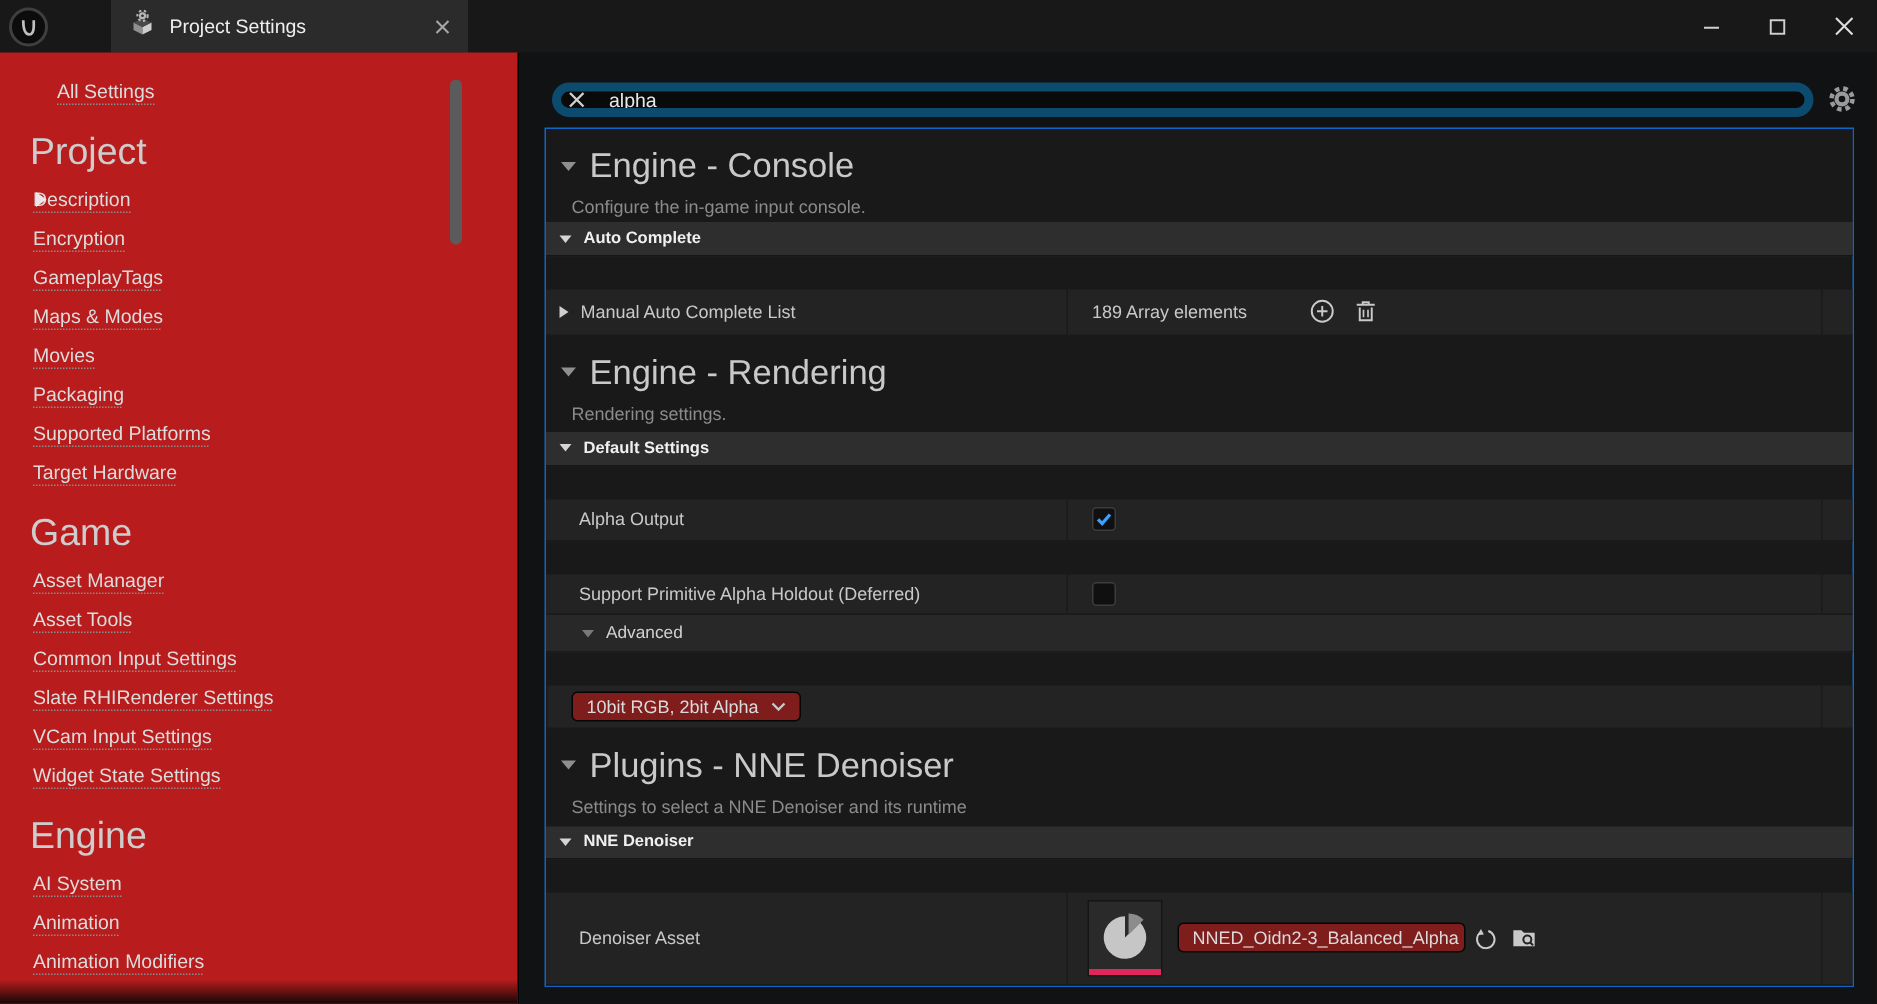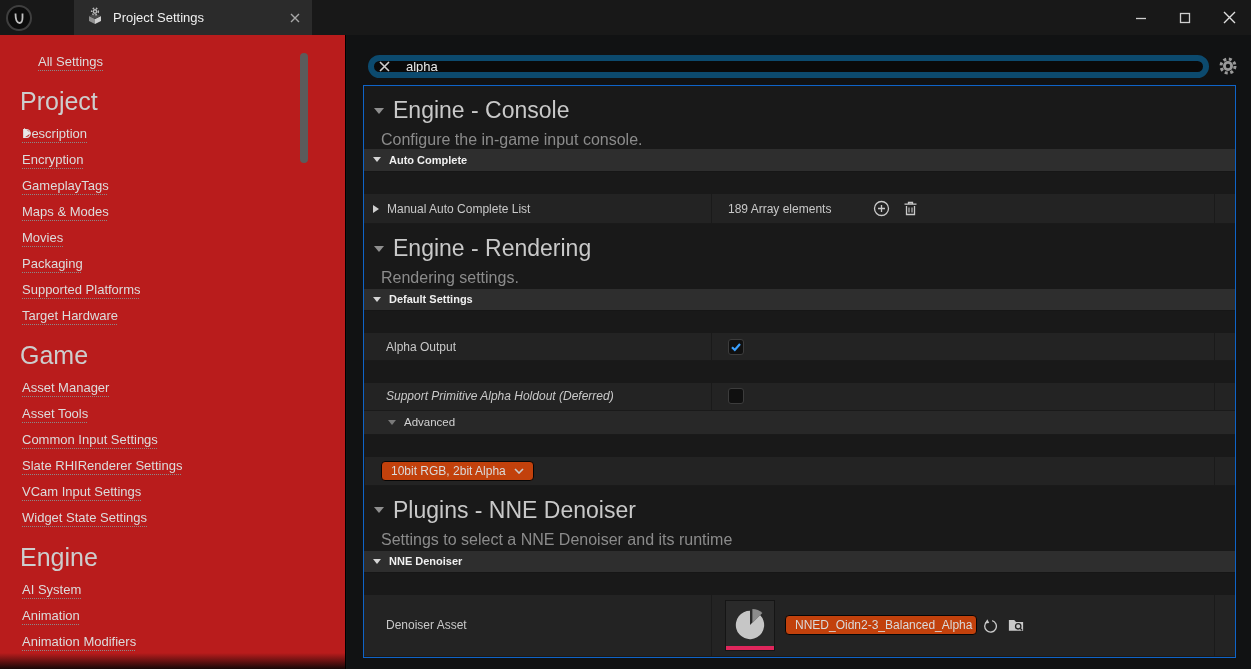--- a/index.html
+++ b/index.html
@@ -31,21 +31,21 @@
   .searchwrap { position:absolute; top:20px; left:21px; width:841px; height:23px; }
   .search-input { width:100%; height:23px; background:#0a0a0a; border:6px solid #0c4a6e; border-radius:12px; color:#e8e8e8; font-size:13px; font-family:"Liberation Sans",sans-serif; padding:0 10px 0 32px; outline:none; }
   .search-clear { position:absolute; left:9px; top:4px; width:15px; height:15px; display:flex; align-items:center; justify-content:center; cursor:pointer; }
   .search-gear { position:absolute; top:21px; right:13px; width:20px; height:20px; cursor:pointer; }
 
   .panel { position:absolute; top:50px; left:16px; width:873px; height:573px; border:1px solid #0f64c8; background:#191919; display:flex; flex-direction:column; }
 
   .sec-head { background:#191919; }
   .sec-head .t-row { display:flex; align-items:center; gap:9px; padding:11px 0 0 10px; }
   .sec-title { font-size:23px; color:#c9c9c9; font-weight:400; }
-  .sec-sub { font-size:16px; color:#8b8b8b; margin:7px 0 0 17px; }
+  .sec-sub { font-size:12px; color:#8b8b8b; margin:7px 0 0 17px; }
 
   .tri-down { width:0; height:0; border-left:5px solid transparent; border-right:5px solid transparent; border-top:6px solid #8f8f8f; }
   .tri-down.small { border-left-width:4px; border-right-width:4px; border-top-width:5px; border-top-color:#d5d5d5; }
   .tri-down.dim { border-left-width:4px; border-right-width:4px; border-top-width:5px; border-top-color:#7a7a7a; }
   .tri-right { width:0; height:0; border-top:4px solid transparent; border-bottom:4px solid transparent; border-left:6px solid #cfcfcf; }
 
   .cat-row { height:23px; background:#2e2e2e; display:flex; align-items:center; padding-left:9px; gap:8px; border-bottom:1px solid #161616; }
   .cat-label { font-size:11px; font-weight:bold; color:#f0f0f0; }
 
   .prop-row { display:flex; background:#232323; border-bottom:1px solid #1a1a1a;margin-top:22px; }
@@ -53,21 +53,21 @@
   .prop-label.with-arrow { padding-left:9px; }
   .prop-value { flex:1; border-left:1px solid #1a1a1a; display:flex; align-items:center; padding-left:16px; font-size:12px; color:#c9c9c9; }
   .prop-end { width:21px; border-left:1px solid #1a1a1a; }
 
   .adv-row { height:25px; background:#282828; display:flex; align-items:center; gap:8px; padding-left:24px; border-bottom:1px solid #1a1a1a; }
   .adv-label { font-size:11.5px; color:#d2d2d2; }
 
   .checkbox { width:16px; height:16px; border-radius:3px; background:#101010; border:1px solid #3c3c3c; display:flex; align-items:center; justify-content:center; cursor:pointer; }
   .icon-btn { cursor:pointer; display:flex; align-items:center; justify-content:center; }
 
-  .dropdown { height:20px; background:#c2410c; border:1px solid #060606; border-radius:4px; display:flex; align-items:center; gap:8px; padding:0 9px; cursor:pointer; }
+  .dropdown { height:20px; background:#7f1d1d; border:1px solid #060606; border-radius:4px; display:flex; align-items:center; gap:8px; padding:0 9px; cursor:pointer; }
   .dropdown span { font-size:12px; color:#dadada; white-space:nowrap; }
 
   .asset-row { height:63px; }
   .thumb { width:50px; height:51px; background:#2a2a2a; border:1px solid #151515; position:relative; display:flex; align-items:center; justify-content:center; margin-left:-3px; }
   .thumb-bar { position:absolute; left:0; right:0; bottom:0; height:4px; background:#e0265c; }
   .asset-col { display:flex; flex-direction:row; gap:6px; margin-left:10px; }
   .asset-icons { display:flex; gap:10px; align-items:center; }
 
   .filler { flex:1; background:#1a1a1a; }
 </style>
@@ -226,21 +226,21 @@
         </div>
       <div class="prop-value">
         <span class="checkbox">
           <svg width="12" height="12" viewBox="0 0 12 12">
               <path d="M2 6.2 L4.8 9 L10 3" fill="none" stroke="#3aa0ff" stroke-width="2.2"></path>
             </svg>
         </span>
       </div>
       <div class="prop-end"></div>
     </div>
-    <div class="prop-row" style="height:28px;font-style:italic;">
+    <div class="prop-row" style="height:28px;">
       <div class="prop-label">
           <span>Support Primitive Alpha Holdout (Deferred)</span>
         </div>
       <div class="prop-value">
         <span class="checkbox"></span>
       </div>
       <div class="prop-end"></div>
     </div>
     <div class="adv-row">
       <span class="tri-down dim"></span>

